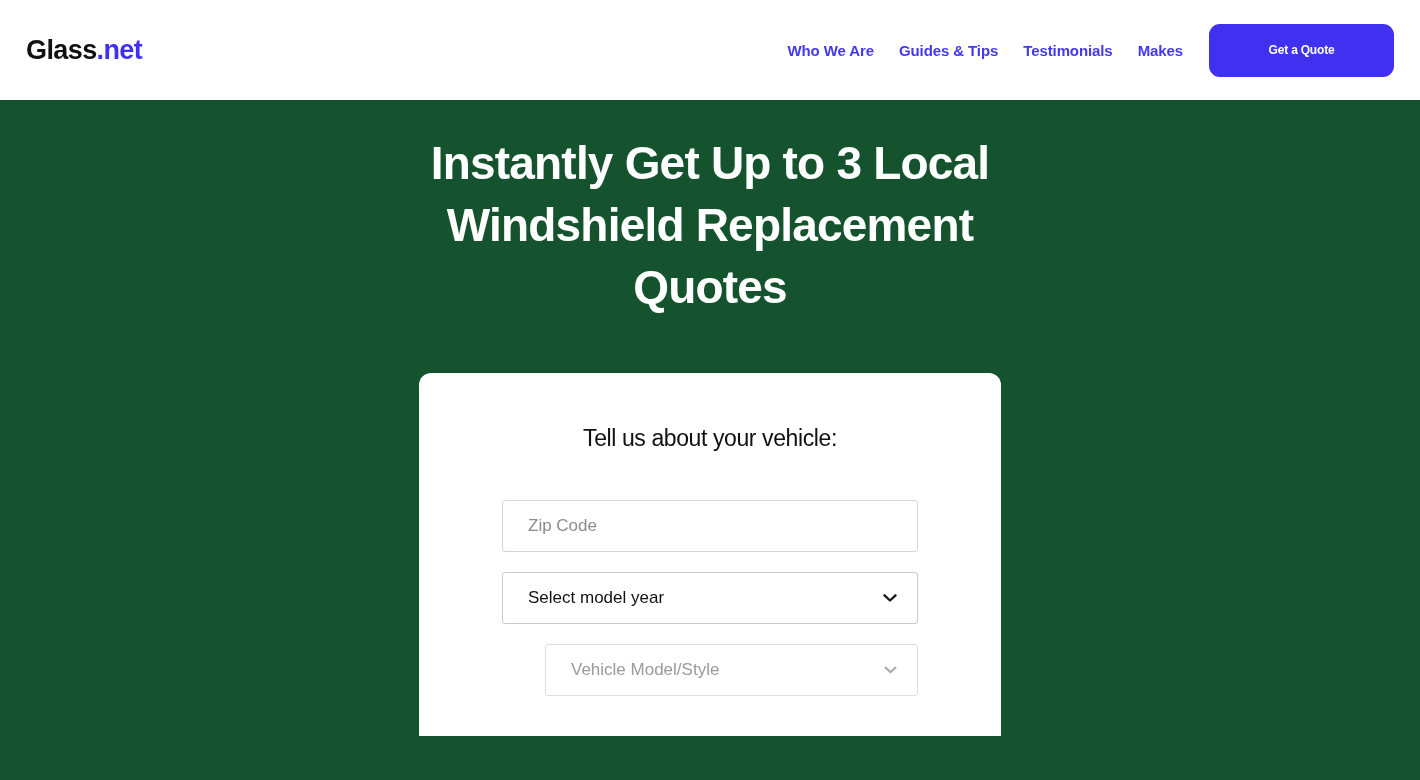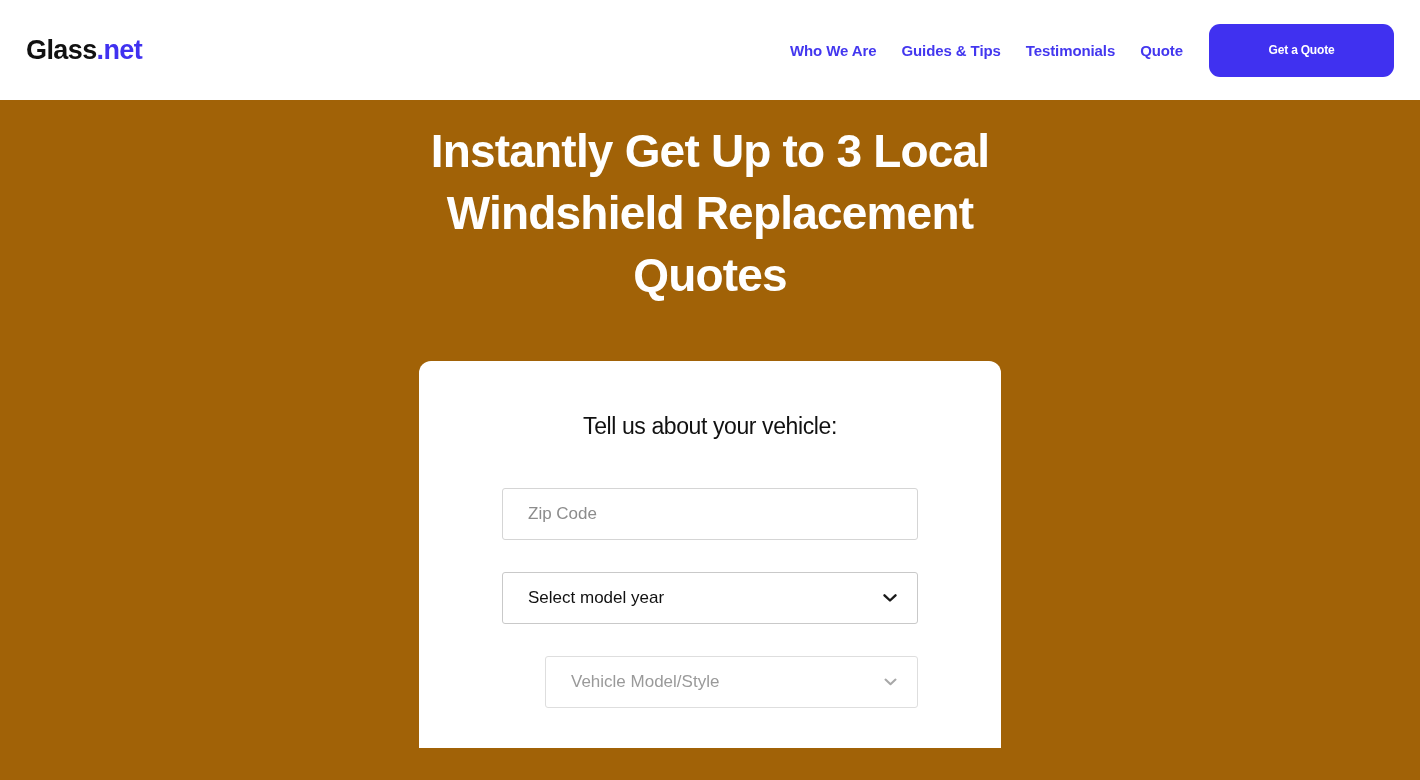--- a/index.html
+++ b/index.html
@@ -62,23 +62,23 @@
     padding:0 26px;
     height:53px;
     min-width:185px;
     cursor:pointer;
     font-family:inherit;
     letter-spacing:-0.2px;
   }
 
   
   .hero{
-    background:#a16207;
+    background:#14532d;
     height:680px;
-    padding-top:20px;
+    padding-top:32px;
     position:relative;
   }
   .hero-title{
     width:620px;
     margin:0 auto;
     text-align:center;
     color:#ffffff;
     font-size:46px;
     font-weight:bold;
     line-height:62px;
@@ -97,21 +97,21 @@
     text-align:center;
     font-size:23px;
     font-weight:normal;
     color:#111111;
     letter-spacing:-0.4px;
     margin-bottom:48px;
   }
 
   .field{
     position:relative;
-    margin-bottom:32px;
+    margin-bottom:20px;
   }
   .field:last-child{ margin-bottom:0;margin-left:43px; }
 
   .text-input{
     width:100%;
     height:52px;
     border:1px solid #d5d5d5;
     border-radius:3px;
     padding:0 25px;
     font-size:17px;
@@ -156,21 +156,21 @@
 <header class="site-header">
   <div class="logo">
     <span>Glass</span><span class="logo-tld">.net</span>
   </div>
 
   <nav class="nav-area">
     <div class="nav-links">
       <a class="nav-link" href="#">Who We Are</a>
       <a class="nav-link" href="#">Guides &amp; Tips</a>
       <a class="nav-link" href="#">Testimonials</a>
-      <a class="nav-link" href="#">Quote</a>
+      <a class="nav-link" href="#">Makes</a>
     </div>
     <button class="quote-btn">Get a Quote</button>
   </nav>
 </header>
 
 <section class="hero">
   <h1 class="hero-title">Instantly Get Up to 3 Local Windshield Replacement Quotes</h1>
 
   <div class="quote-card">
     <h2 class="card-title">Tell us about your vehicle:</h2>

